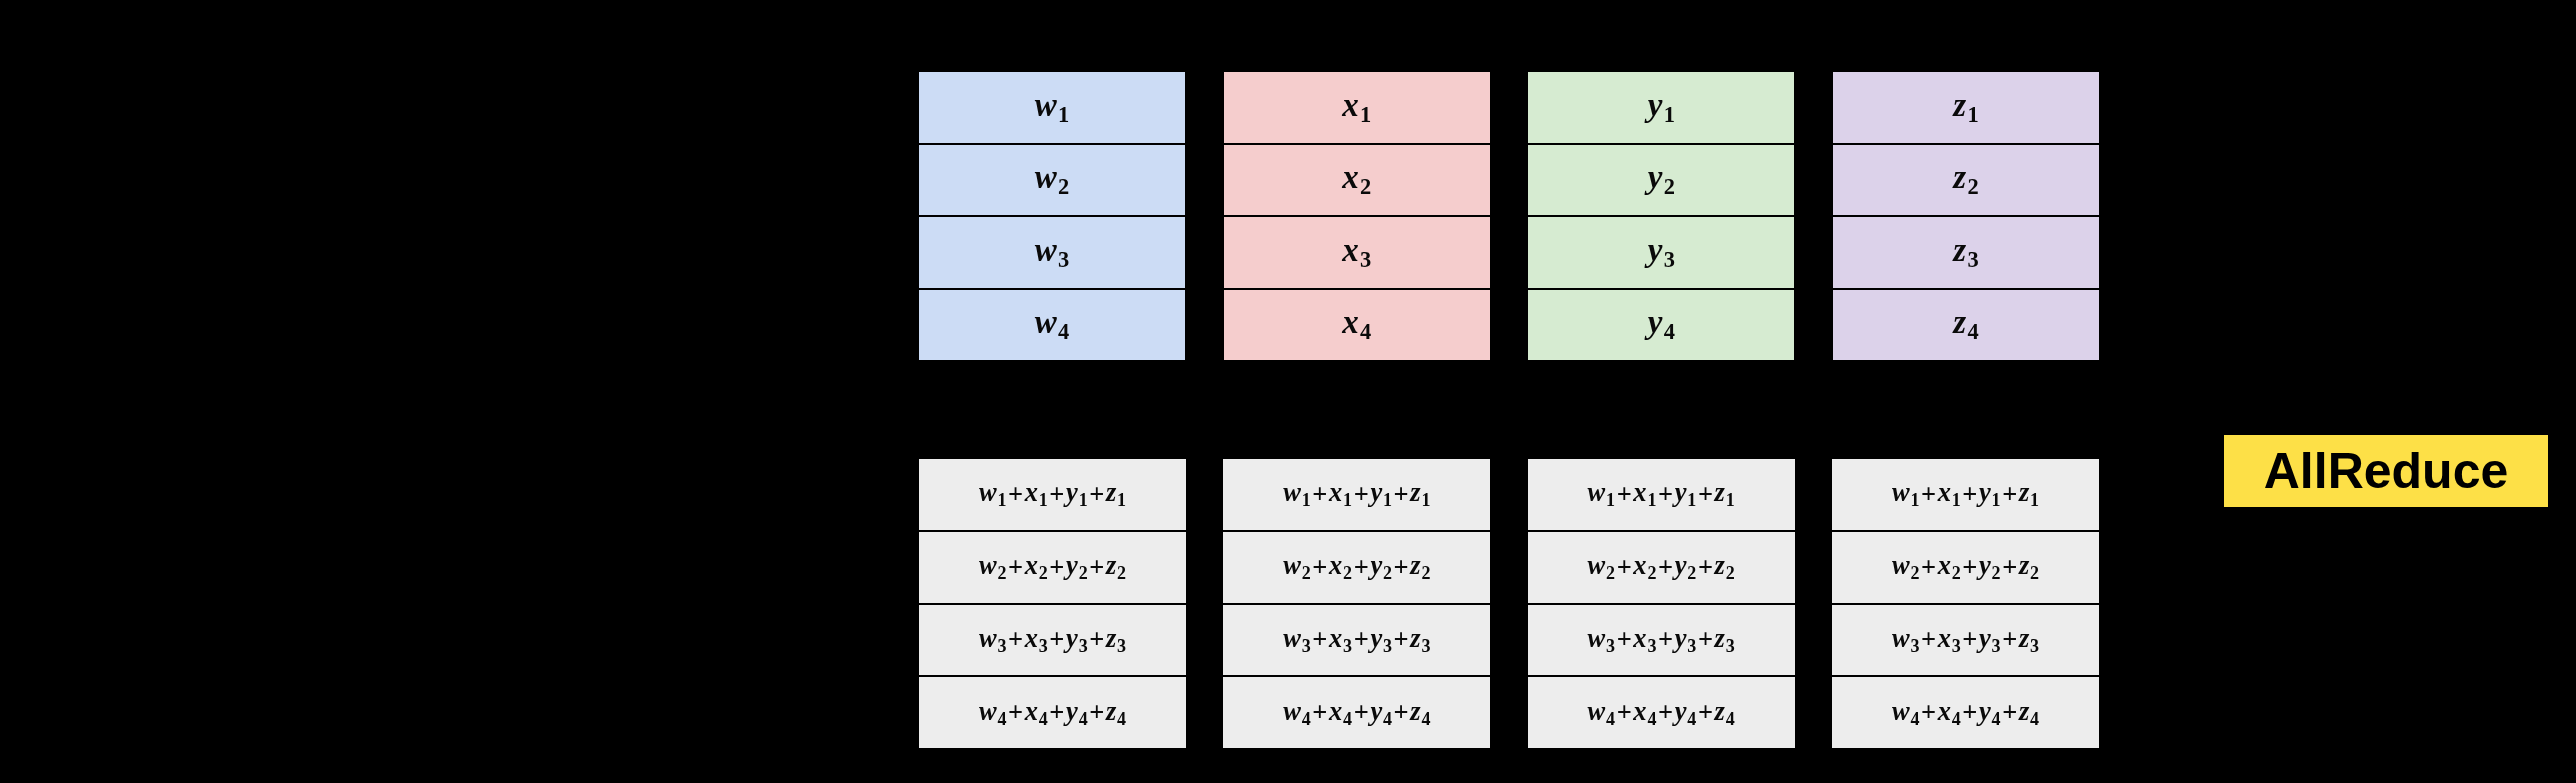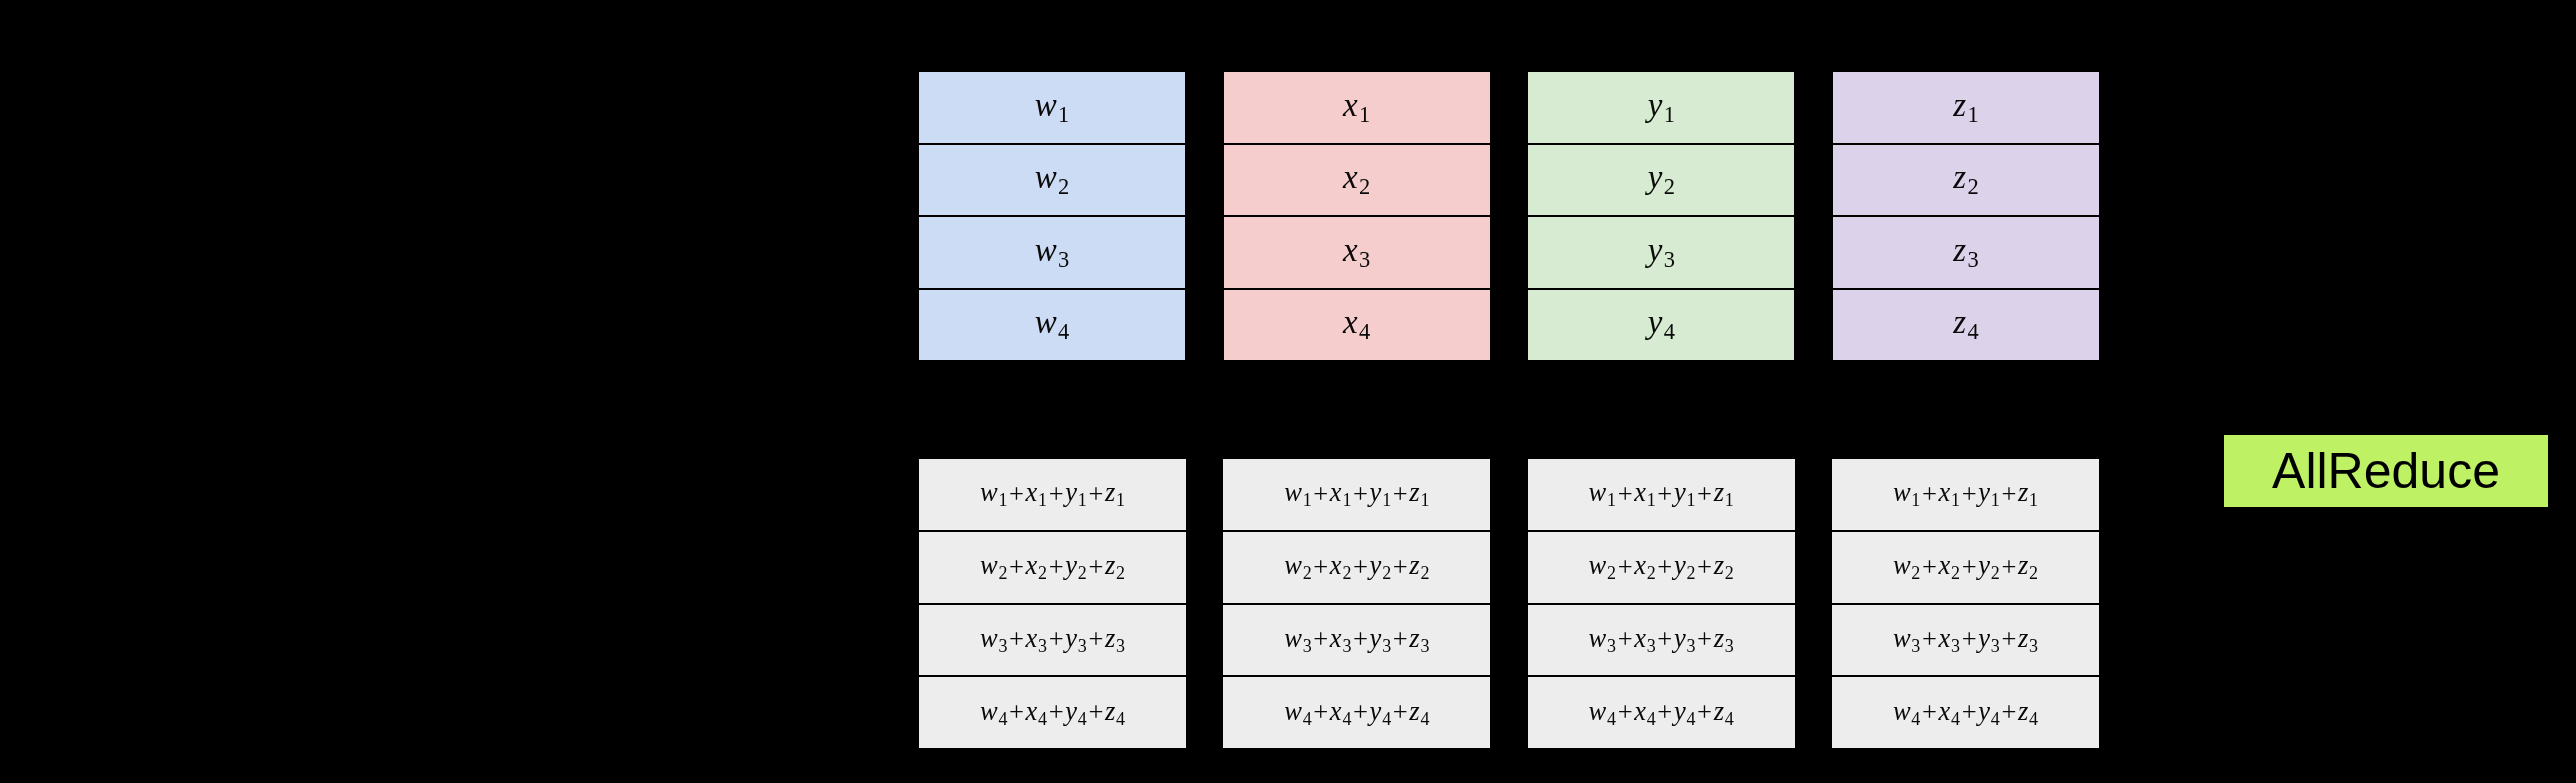--- a/index.html
+++ b/index.html
@@ -16,20 +16,21 @@
     font-family: "Liberation Serif", "DejaVu Serif", serif;
   }
 
   #stage {
     position: absolute;
     left: 0;
     top: 0;
     width: 2201px;
     height: 784px;
     background: #000000;
+    font-weight: bold;
   }
 
   
   .shard-row {
     position: absolute;
     left: 919px;
     top: 71px;
     width: 1180px;
     height: 290px;
     display: flex;
@@ -105,21 +106,21 @@
     margin: 0 1.6px;
   }
 
   
   .op-label {
     position: absolute;
     left: 2224px;
     top: 435px;
     width: 324px;
     height: 72px;
-    background: #bef264;
+    background: #fde047;
     display: flex;
     align-items: center;
     justify-content: center;
     box-sizing: border-box;
   }
   .op-label-text {
     font-family: "Liberation Sans", "DejaVu Sans", sans-serif;
     font-size: 50px;
     color: #000000;
     line-height: 1;

